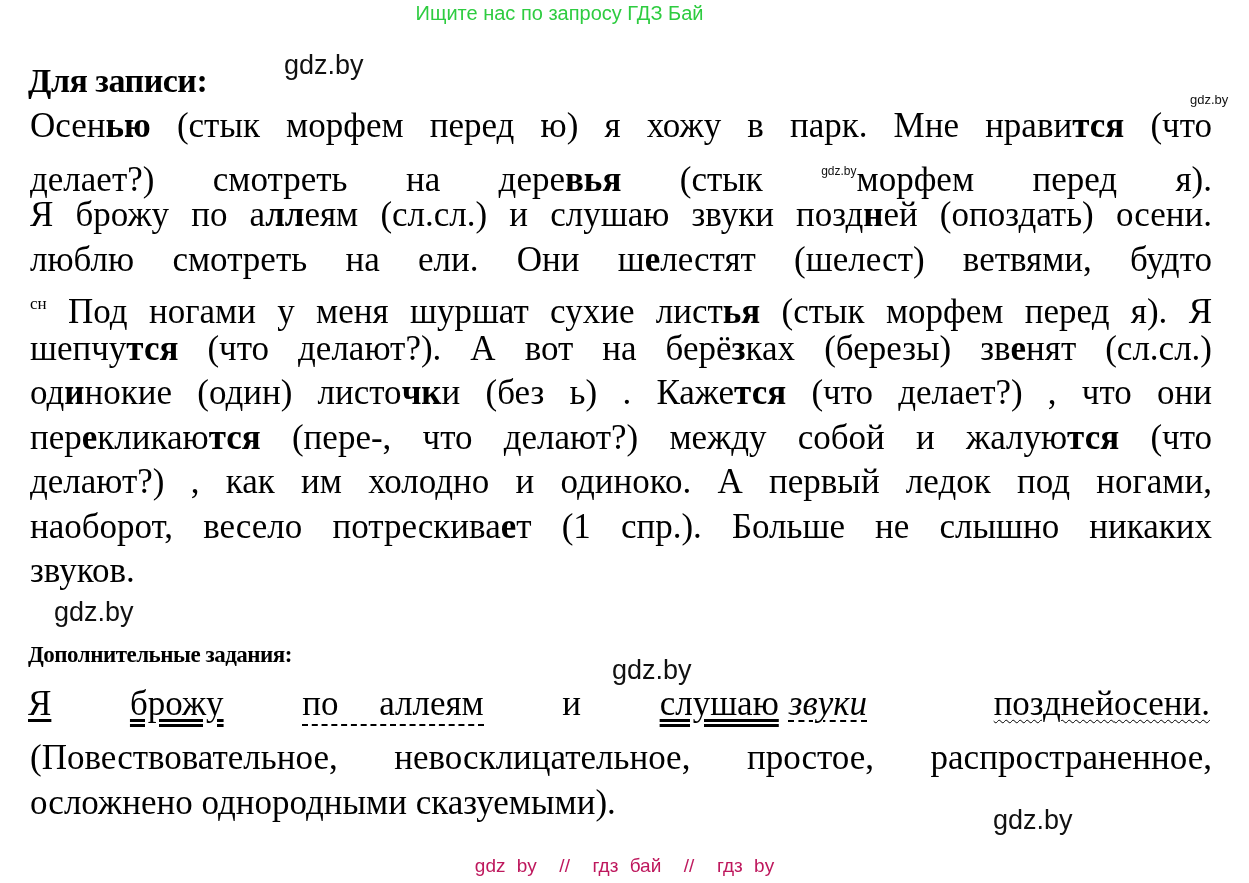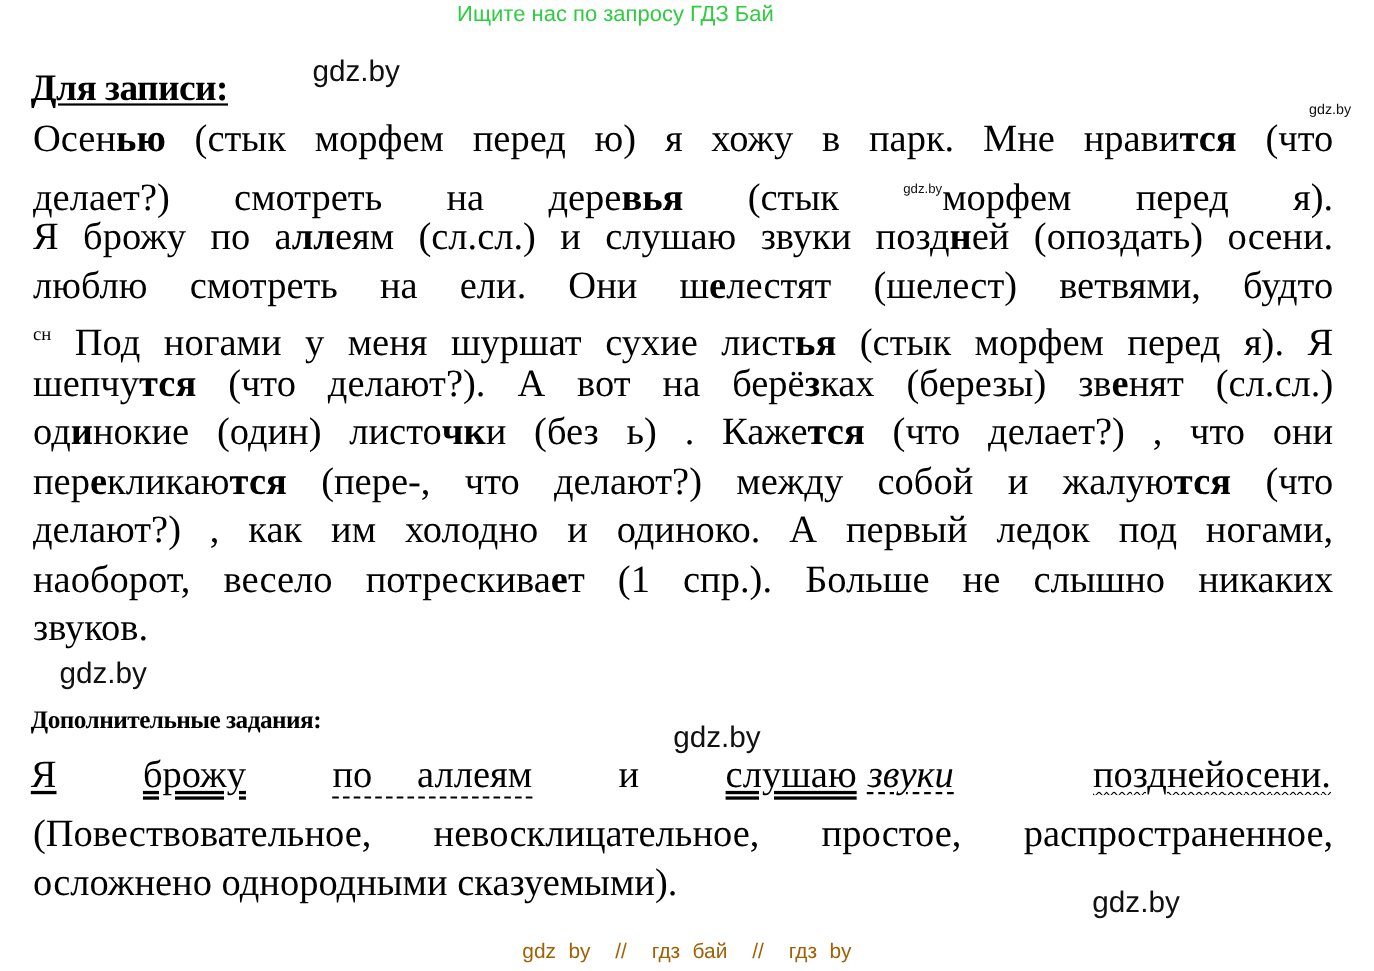--- a/index.html
+++ b/index.html
@@ -11,21 +11,21 @@
     position: absolute; top: 2px; left: 0; width: 1119px; text-align: center;
     font-family: "Liberation Sans", sans-serif; font-size: 20px;
   }
   .wm { position: absolute; font-family: "Liberation Sans", sans-serif; color: #111; }
   .wm-lg { font-size: 27px; }
   .wm-sm { font-size: 13px; }
   .heading {
     position: absolute; left: 28px; font-weight: bold; font-size: 34px;
     letter-spacing: -0.5px;
   }
-  .heading.u { text-decoration: underline; text-decoration-thickness: 2px; text-underline-offset: 3px; }
+  .heading.u { text-decoration-thickness: 2px; text-underline-offset: 3px; }
   .para {
     position: absolute; left: 30px; width: 1182px; font-size: 35px;
     line-height: 44.5px; text-align: justify; text-align-last: left;
   }
   .line { display: block; text-align: justify; text-align-last: justify; height: 44.5px; white-space: nowrap; }
   .line.last { text-align-last: left; }
   b { font-weight: bold; }
   sup.sn { font-size: 17px; vertical-align: 14px; }
   sup.inline-wm { font-family: "Liberation Sans", sans-serif; font-size: 12px; vertical-align: 16px; color:#111; }
   .analysis {
@@ -86,13 +86,13 @@
   </span>
 </div>
 
 <div class="para" style="top:736px;">
   <span class="line">(Повествовательное, невосклицательное, простое, распространенное,</span>
   <span class="line last">осложнено однородными сказуемыми).</span>
 </div>
 
 <div class="wm wm-lg" style="left:993px; top:805px;">gdz.by</div>
 
-<div class="footer" style="color:#a16207; white-space:pre;">gdz by  //  гдз бай  //  гдз by</div>
+<div class="footer" style="color:#be185d; white-space:pre;">gdz by  //  гдз бай  //  гдз by</div>
 
 </body></html>

